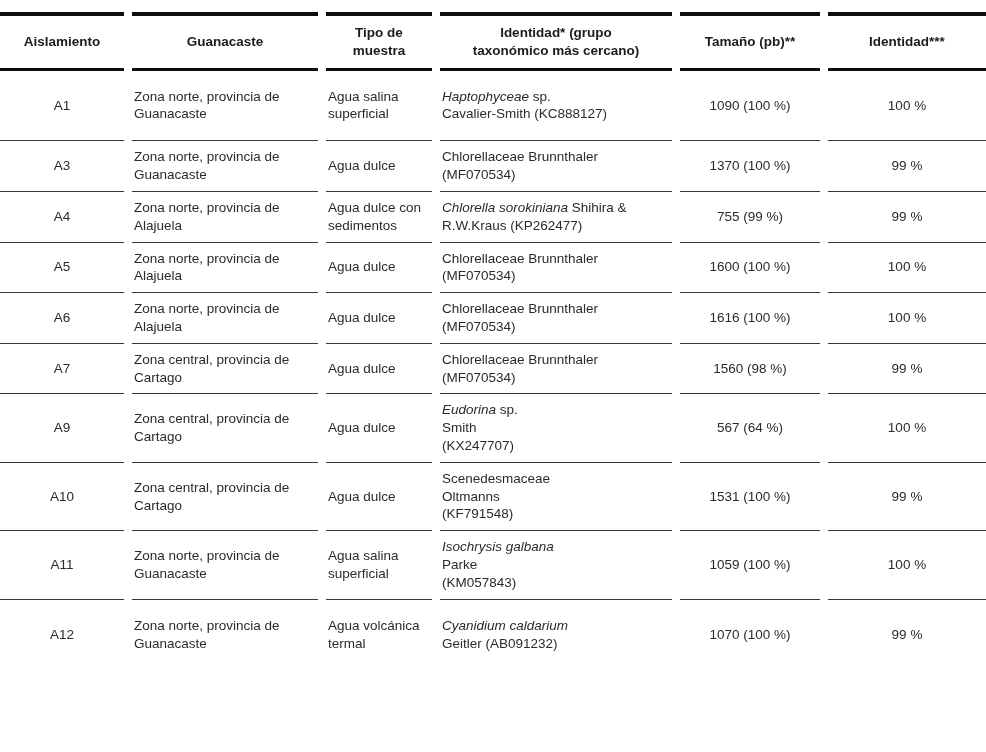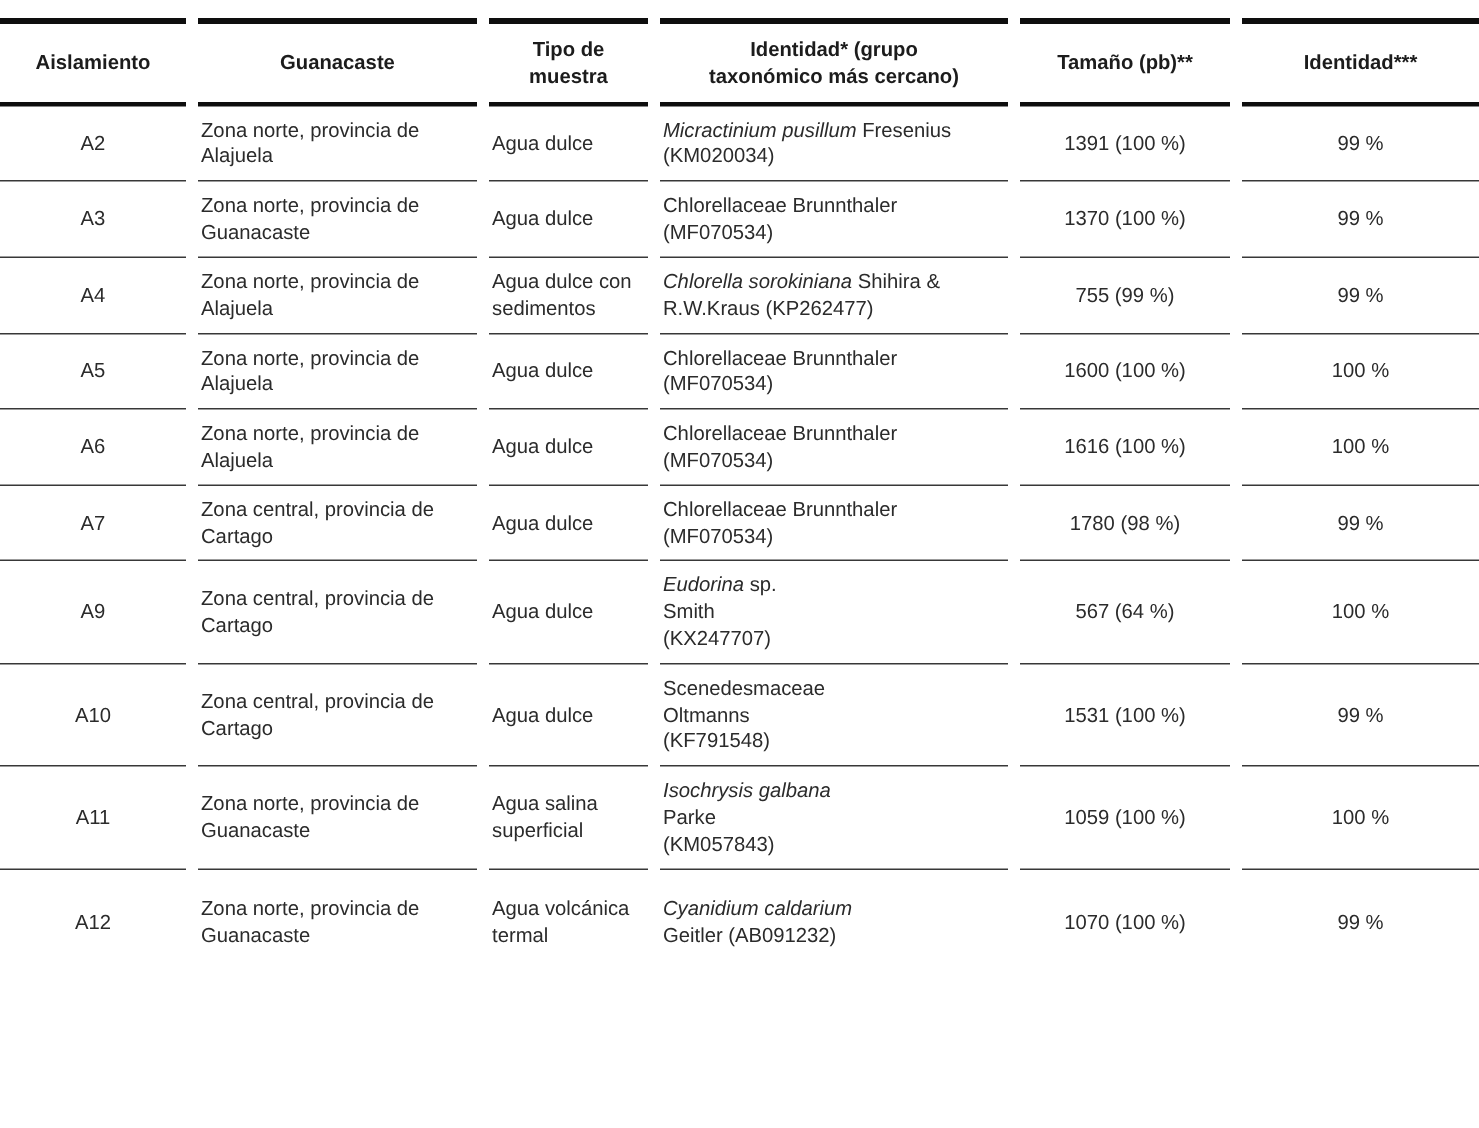--- a/index.html
+++ b/index.html
@@ -78,31 +78,32 @@
         <th>Guanacaste</th>
         <th>Tipo de
 muestra</th>
         <th>Identidad* (grupo
 taxonómico más cercano)</th>
         <th>Tamaño (pb)**</th>
         <th>Identidad***</th>
       </tr>
     </thead>
     <tbody>
-        <tr>
-          <td class="c-center">A2</td>
-          <td class="c-left pre">Zona norte, provincia de
-Alajuela</td>
-          <td class="c-left pre">Agua dulce</td>
-          <td class="c-left">
-            <div><em>Micractinium pusillum</em><span> Fresenius</span></div>
-            <div><span>(KM020034)</span></div>
-          </td>
-          <td class="c-center">1391 (100 %)</td>
-          <td class="c-center">99 %</td>
+        <tr class="tall">
+          <td class="c-center">A1</td>
+          <td class="c-left pre">Zona norte, provincia de
+Guanacaste</td>
+          <td class="c-left pre">Agua salina
+superficial</td>
+          <td class="c-left">
+            <div><em>Haptophyceae</em><span> sp.</span></div>
+            <div><span>Cavalier-Smith (KC888127)</span></div>
+          </td>
+          <td class="c-center">1090 (100 %)</td>
+          <td class="c-center">100 %</td>
         </tr>
         <tr>
           <td class="c-center">A3</td>
           <td class="c-left pre">Zona norte, provincia de
 Guanacaste</td>
           <td class="c-left pre">Agua dulce</td>
           <td class="c-left">
             <div><span>Chlorellaceae Brunnthaler</span></div>
             <div><span>(MF070534)</span></div>
           </td>
@@ -148,21 +149,21 @@
         </tr>
         <tr>
           <td class="c-center">A7</td>
           <td class="c-left pre">Zona central, provincia de
 Cartago</td>
           <td class="c-left pre">Agua dulce</td>
           <td class="c-left">
             <div><span>Chlorellaceae Brunnthaler</span></div>
             <div><span>(MF070534)</span></div>
           </td>
-          <td class="c-center">1780 (98 %)</td>
+          <td class="c-center">1560 (98 %)</td>
           <td class="c-center">99 %</td>
         </tr>
         <tr>
           <td class="c-center">A9</td>
           <td class="c-left pre">Zona central, provincia de
 Cartago</td>
           <td class="c-left pre">Agua dulce</td>
           <td class="c-left">
             <div><em>Eudorina</em><span> sp.</span></div>
             <div><span>Smith</span></div>

